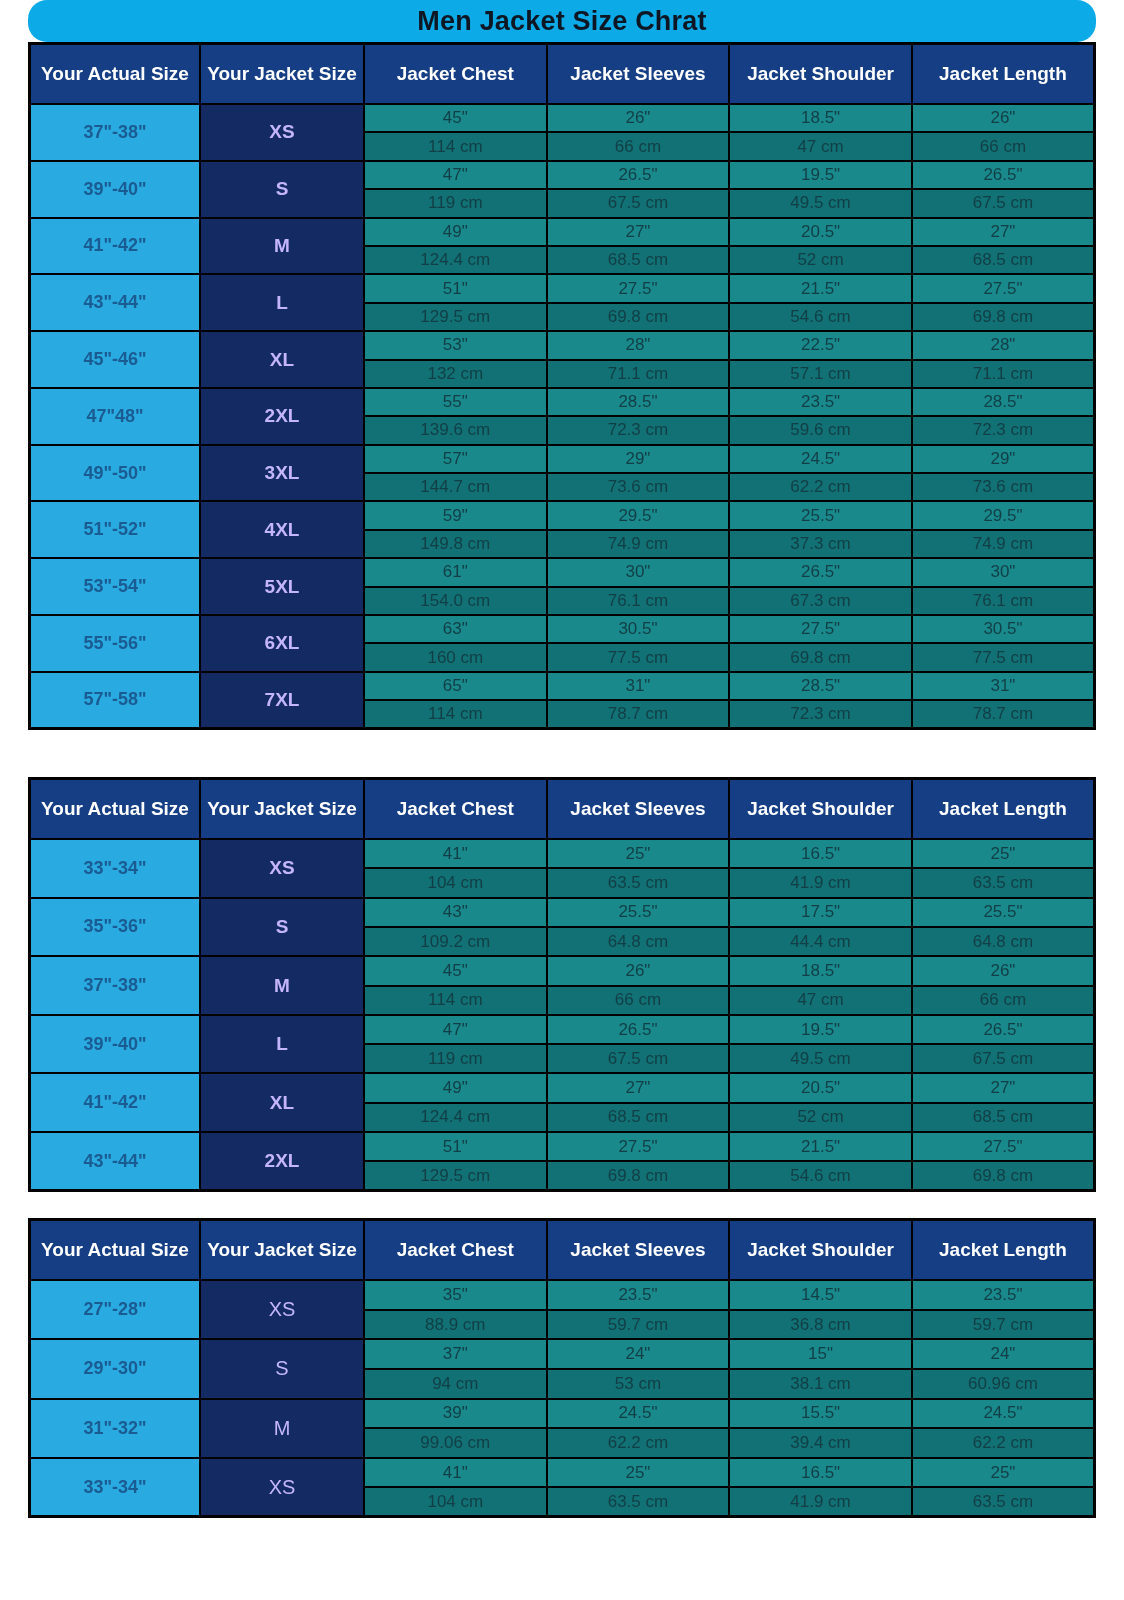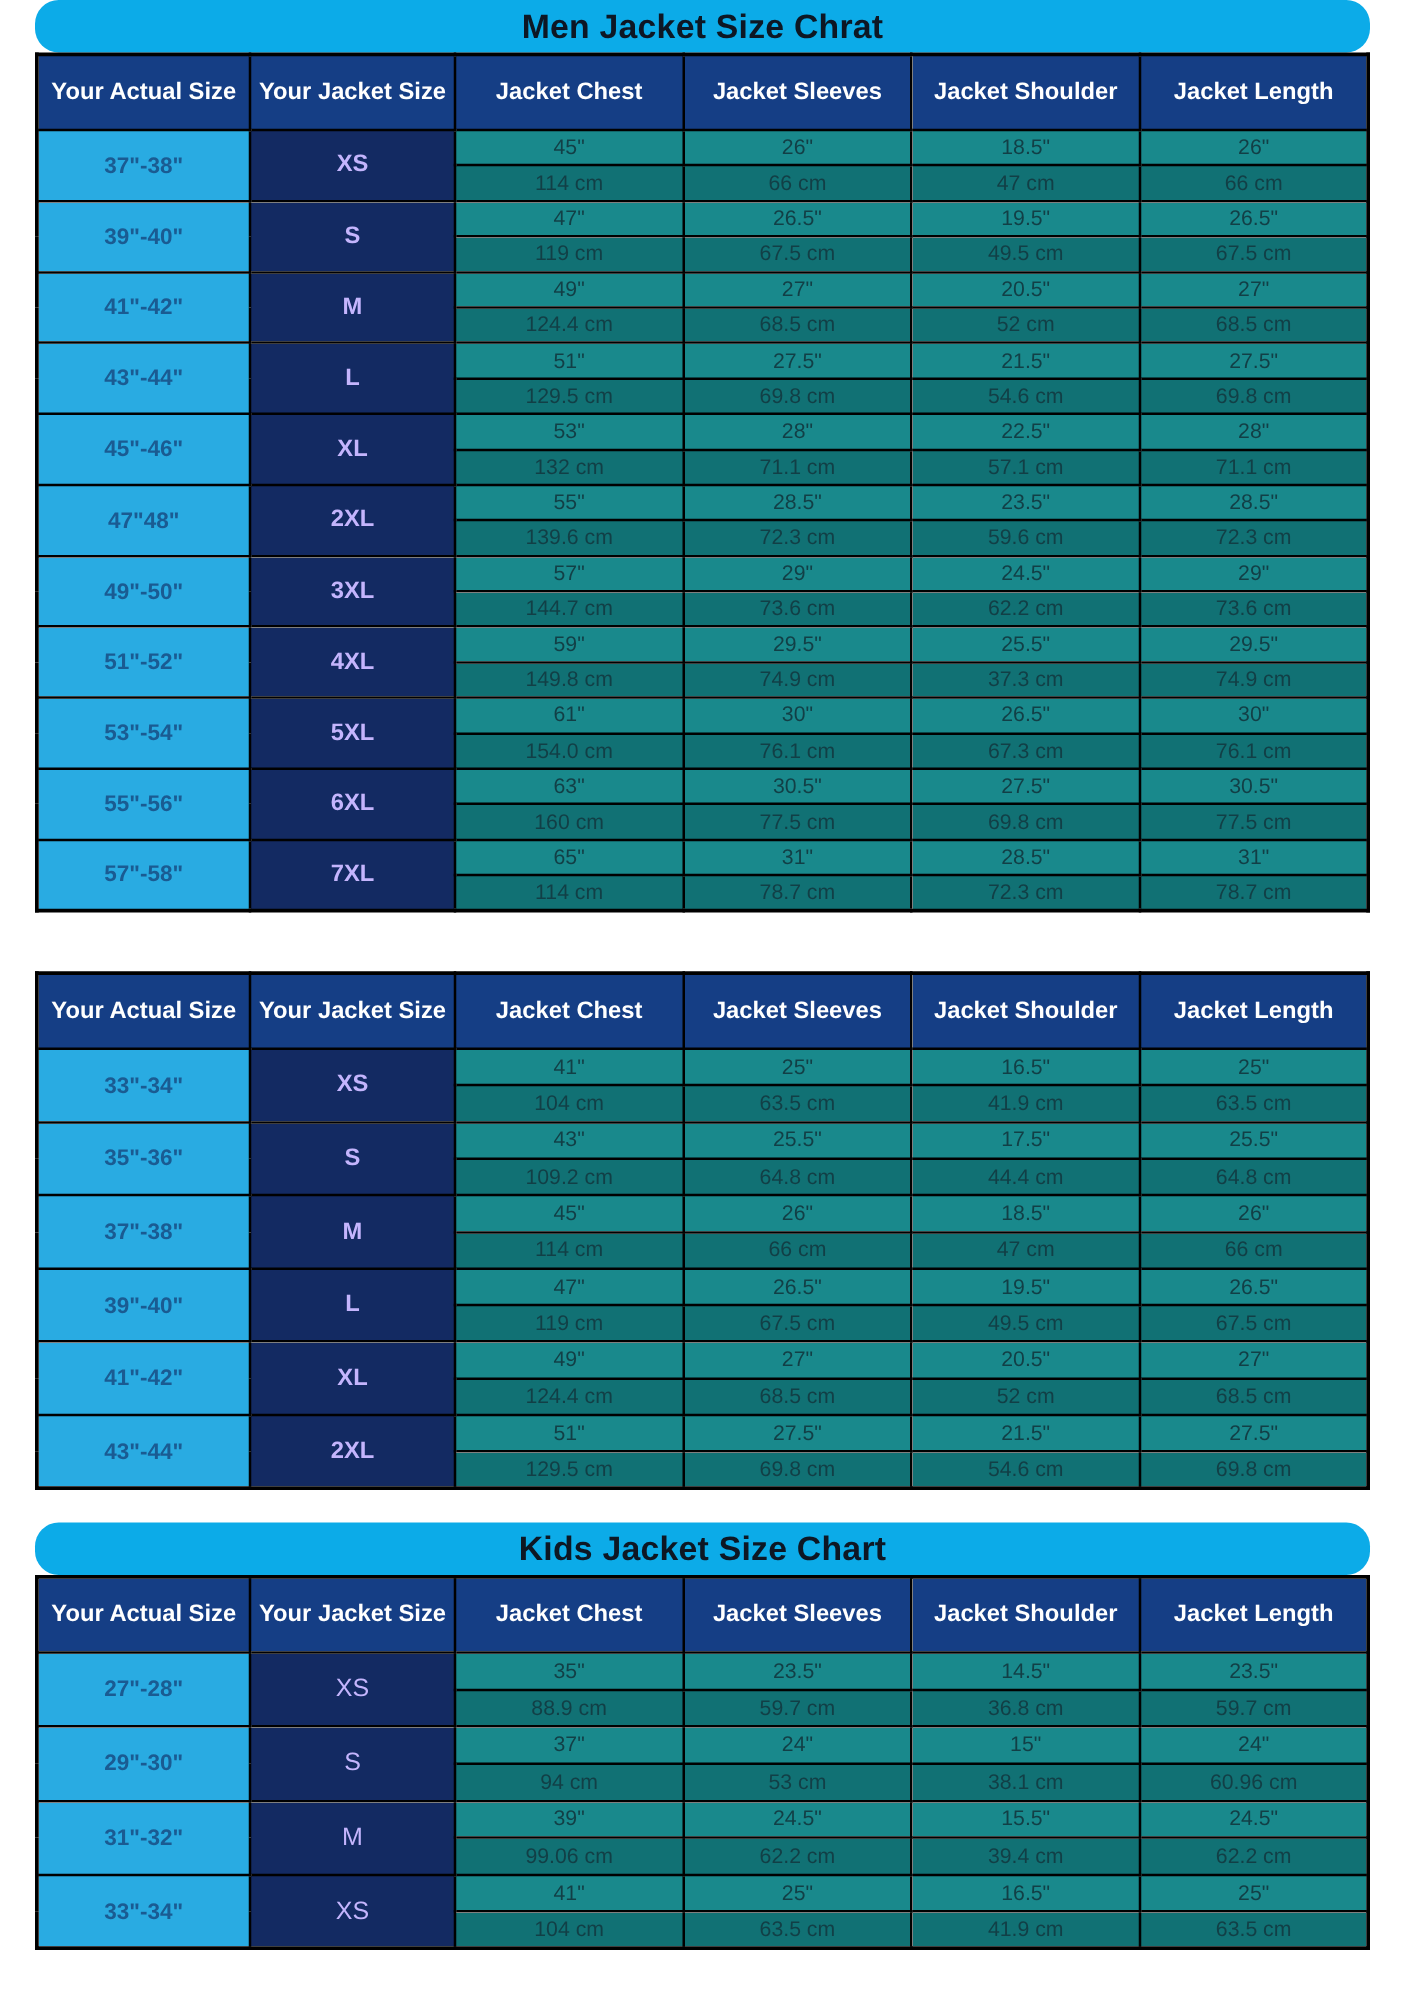--- a/index.html
+++ b/index.html
@@ -340,21 +340,20 @@
             <td class="cm">129.5 cm</td>
             <td class="cm">69.8 cm</td>
             <td class="cm">54.6 cm</td>
             <td class="cm">69.8 cm</td>
           </tr>
         </tbody>
     </table>
   </section>
 
   <section class="chart kids">
-    <div class="title-band">Kids Jacket Size Chart</div>
     <table class="size-table">
       <thead>
           <tr>
             <th>Your Actual Size</th>
             <th>Your Jacket Size</th>
             <th>Jacket Chest</th>
             <th>Jacket Sleeves</th>
             <th>Jacket Shoulder</th>
             <th>Jacket Length</th>
           </tr>

